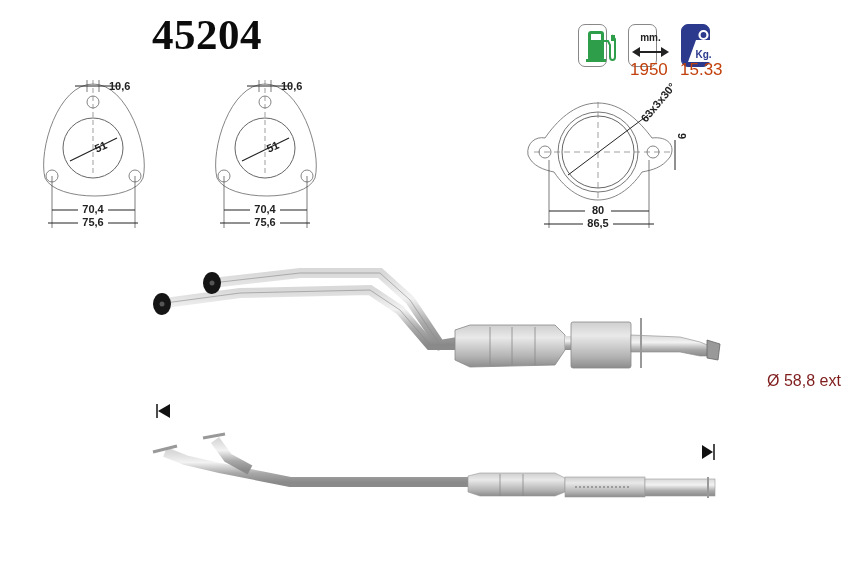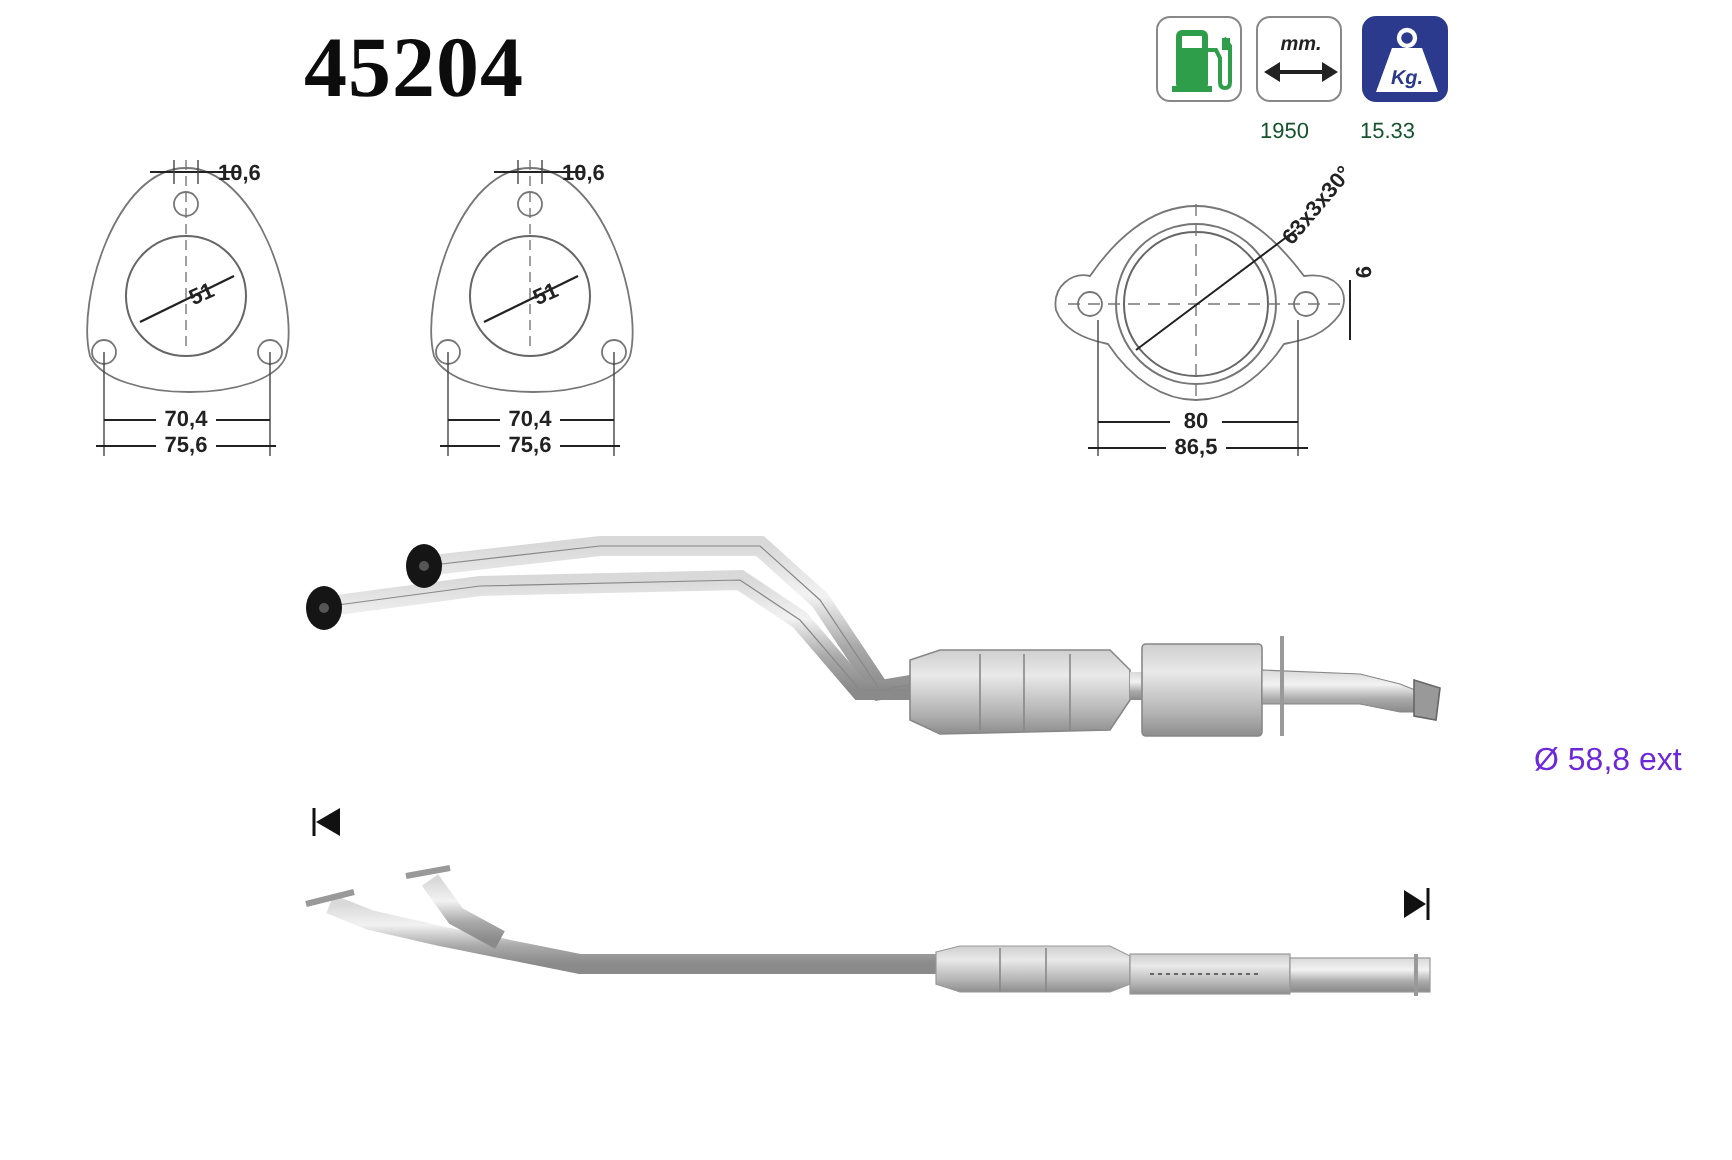--- a/index.html
+++ b/index.html
@@ -1,25 +1,25 @@
 <!DOCTYPE html>
 <html><head>
 <meta charset="utf-8">
 <style>
   html,body{margin:0;padding:0;background:#fff;}
   body{width:866px;height:580px;position:relative;overflow:hidden;font-family:"Liberation Sans",sans-serif;color:#111;}
   .abs{position:absolute;}
   .part-no{left:152px;top:10px;font-size:43px;font-weight:bold;letter-spacing:0.5px;color:#0c0c0c;font-family:Liberation Serif, serif;}
-  .icon-box{top:8px;width:43px;height:43px;border-radius:7px;box-sizing:border-box;font-style:italic;}
+  .icon-box{top:24px;width:29px;height:43px;border-radius:7px;box-sizing:border-box;}
   .icon-fuel{left:578px;border:1.5px solid #888;background:#fff;}
   .icon-len{left:628px;border:1.5px solid #888;background:#fff;}
   .icon-kg{left:681px;background:#2b3a8c;border:1.5px solid #2b3a8c;}
-  .spec-val{top:60px;font-size:11px;color:#14532d;}
+  .spec-val{top:60px;font-size:17px;color:#c2410c;}
   .dim-text{font-size:11px;font-weight:bold;fill:#222;font-family:"Liberation Sans",sans-serif;}
-  .ext-label{left:767px;top:372px;font-size:16px;color:#6d28d9;}
+  .ext-label{left:767px;top:372px;font-size:16px;color:#7f1d1d;}
   svg{position:absolute;left:0;top:0;}
 </style>
 </head>
 <body>
 
 <div class="abs part-no">45204</div>
 
 <div class="abs icon-box icon-fuel">
   <svg width="43" height="43" viewBox="0 0 43 43" style="position:absolute;left:0;top:0;">
     <rect x="9" y="6" width="16" height="30" rx="3" fill="#2e9e4a"></rect>

